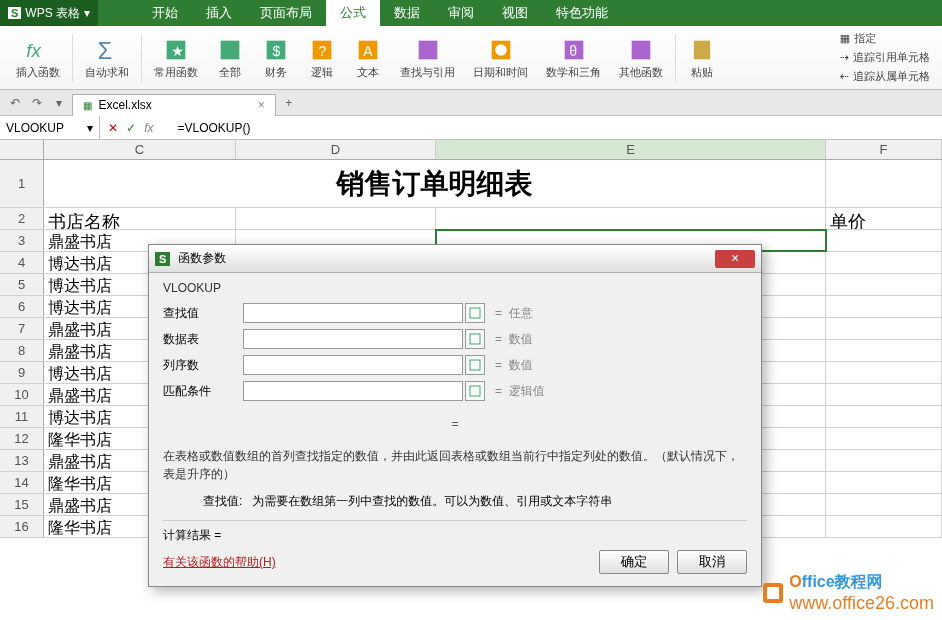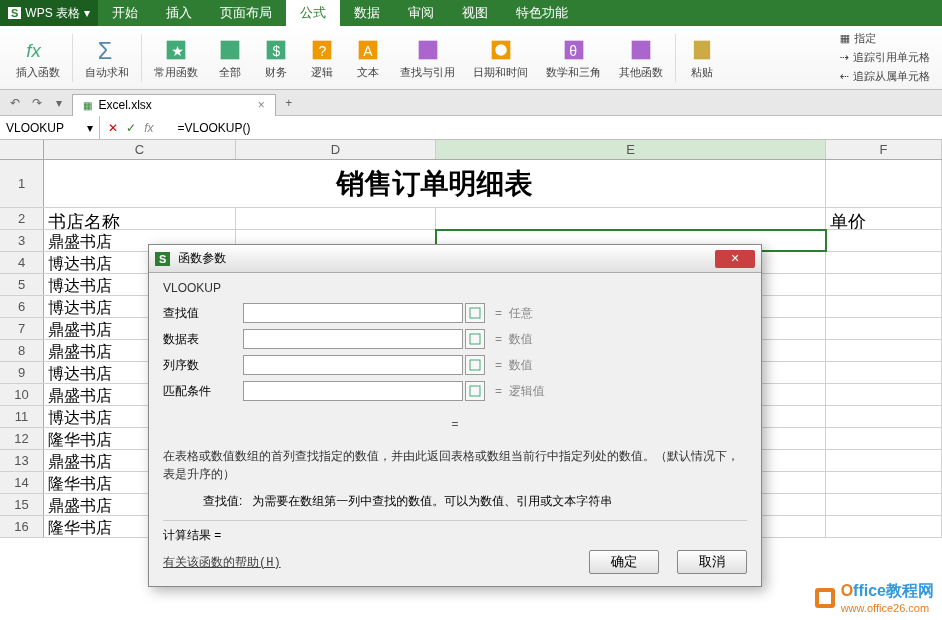--- a/index.html
+++ b/index.html
@@ -1,21 +1,21 @@
 <!DOCTYPE html>
 <html><head>
   <meta charset="utf-8">
   <style>
     * { margin: 0; padding: 0; box-sizing: border-box; font-family: "Microsoft YaHei", SimSun, Arial, sans-serif; }
     body { background: #fff; width: 942px; height: 620px; overflow: hidden; position: relative; }
     
     .titlebar { background: #2e7d32; color: #fff; height: 26px; display: flex; align-items: center; font-size: 12px; }
     .app-logo { background: #1b5e20; padding: 3px 8px; display: flex; align-items: center; gap: 4px; height: 100%; }
     .app-logo .s { background: #fff; color: #2e7d32; font-weight: bold; padding: 0 3px; font-size: 11px; }
-    .menu-tabs { display: flex; height: 100%; }
+    .menu-tabs { display: flex; height: 100%; margin-left: 40px; }
     .menu-tab { padding: 0 14px; display: flex; align-items: center; cursor: pointer; font-size: 13px; }
     .menu-tab.active { background: #fff; color: #2e7d32; }
     
     .ribbon { background: linear-gradient(#fff, #f5f5f5); height: 64px; display: flex; align-items: center; padding: 4px 8px; gap: 2px; border-bottom: 1px solid #c0c0c0; font-size: 11px; color: #444; }
     .ribbon-group { display: flex; flex-direction: column; align-items: center; padding: 2px 8px; gap: 1px; }
     .ribbon-group.big svg { width: 28px; height: 28px; }
     .ribbon-sep { width: 1px; height: 48px; background: #ddd; margin: 0 2px; }
     .ribbon-right { margin-left: auto; display: flex; flex-direction: column; gap: 2px; font-size: 11px; }
     .ribbon-right-item { display: flex; align-items: center; gap: 4px; padding: 1px 4px; }
     
@@ -59,27 +59,27 @@
     .dlg-row { display: flex; align-items: center; margin-bottom: 6px; }
     .dlg-lbl { width: 80px; text-align: left; padding-right: 8px; }
     .dlg-inp { width: 220px; height: 20px; border: 1px solid #999; background: #fff; }
     .dlg-pick { width: 20px; height: 20px; border: 1px solid #999; background: #f8f8f8; margin-left: 2px; display: flex; align-items: center; justify-content: center; }
     .dlg-hint { color: #888; margin-left: 10px; }
     .dlg-eq { text-align: center; padding: 10px 0; color: #555; }
     .dlg-desc { color: #333; line-height: 1.5; padding: 6px 0; }
     .dlg-sub { padding: 4px 0 10px 40px; }
     .dlg-result { border-top: 1px solid #ccc; padding-top: 6px; }
     .dlg-footer { display: flex; align-items: center; padding: 6px 0 4px; }
-    .dlg-link { color: #404040; text-decoration: underline; font-family: Liberation Mono, monospace; }
-    .dlg-btns { margin-left: auto; display: flex; gap: 18px; }
+    .dlg-link { color: #b91c1c; text-decoration: underline; }
+    .dlg-btns { margin-left: auto; display: flex; gap: 8px; }
     .dlg-btn { width: 70px; height: 24px; background: linear-gradient(#fff,#e0e0e0); border: 1px solid #888; border-radius: 2px; }
     
     .watermark { position: absolute; right: 8px; bottom: 6px; font-size: 16px; font-weight: bold; display: flex; align-items: center; gap: 4px; }
     .watermark .o { color: #e67e22; } .watermark .rest { color: #3498db; }
-    .watermark .url { color: #e67e22; font-size: 11px; font-weight: normal; }
+    .watermark .url { color: #e67e22; font-size: 18px; font-weight: normal; }
     .wm-icon { width: 24px; height: 24px; }
   </style>
 </head>
 <body>
 
 <div class="titlebar">
   <div class="app-logo">
     <span class="s">S</span>
     <span>WPS 表格</span>
     <span>▾</span>

